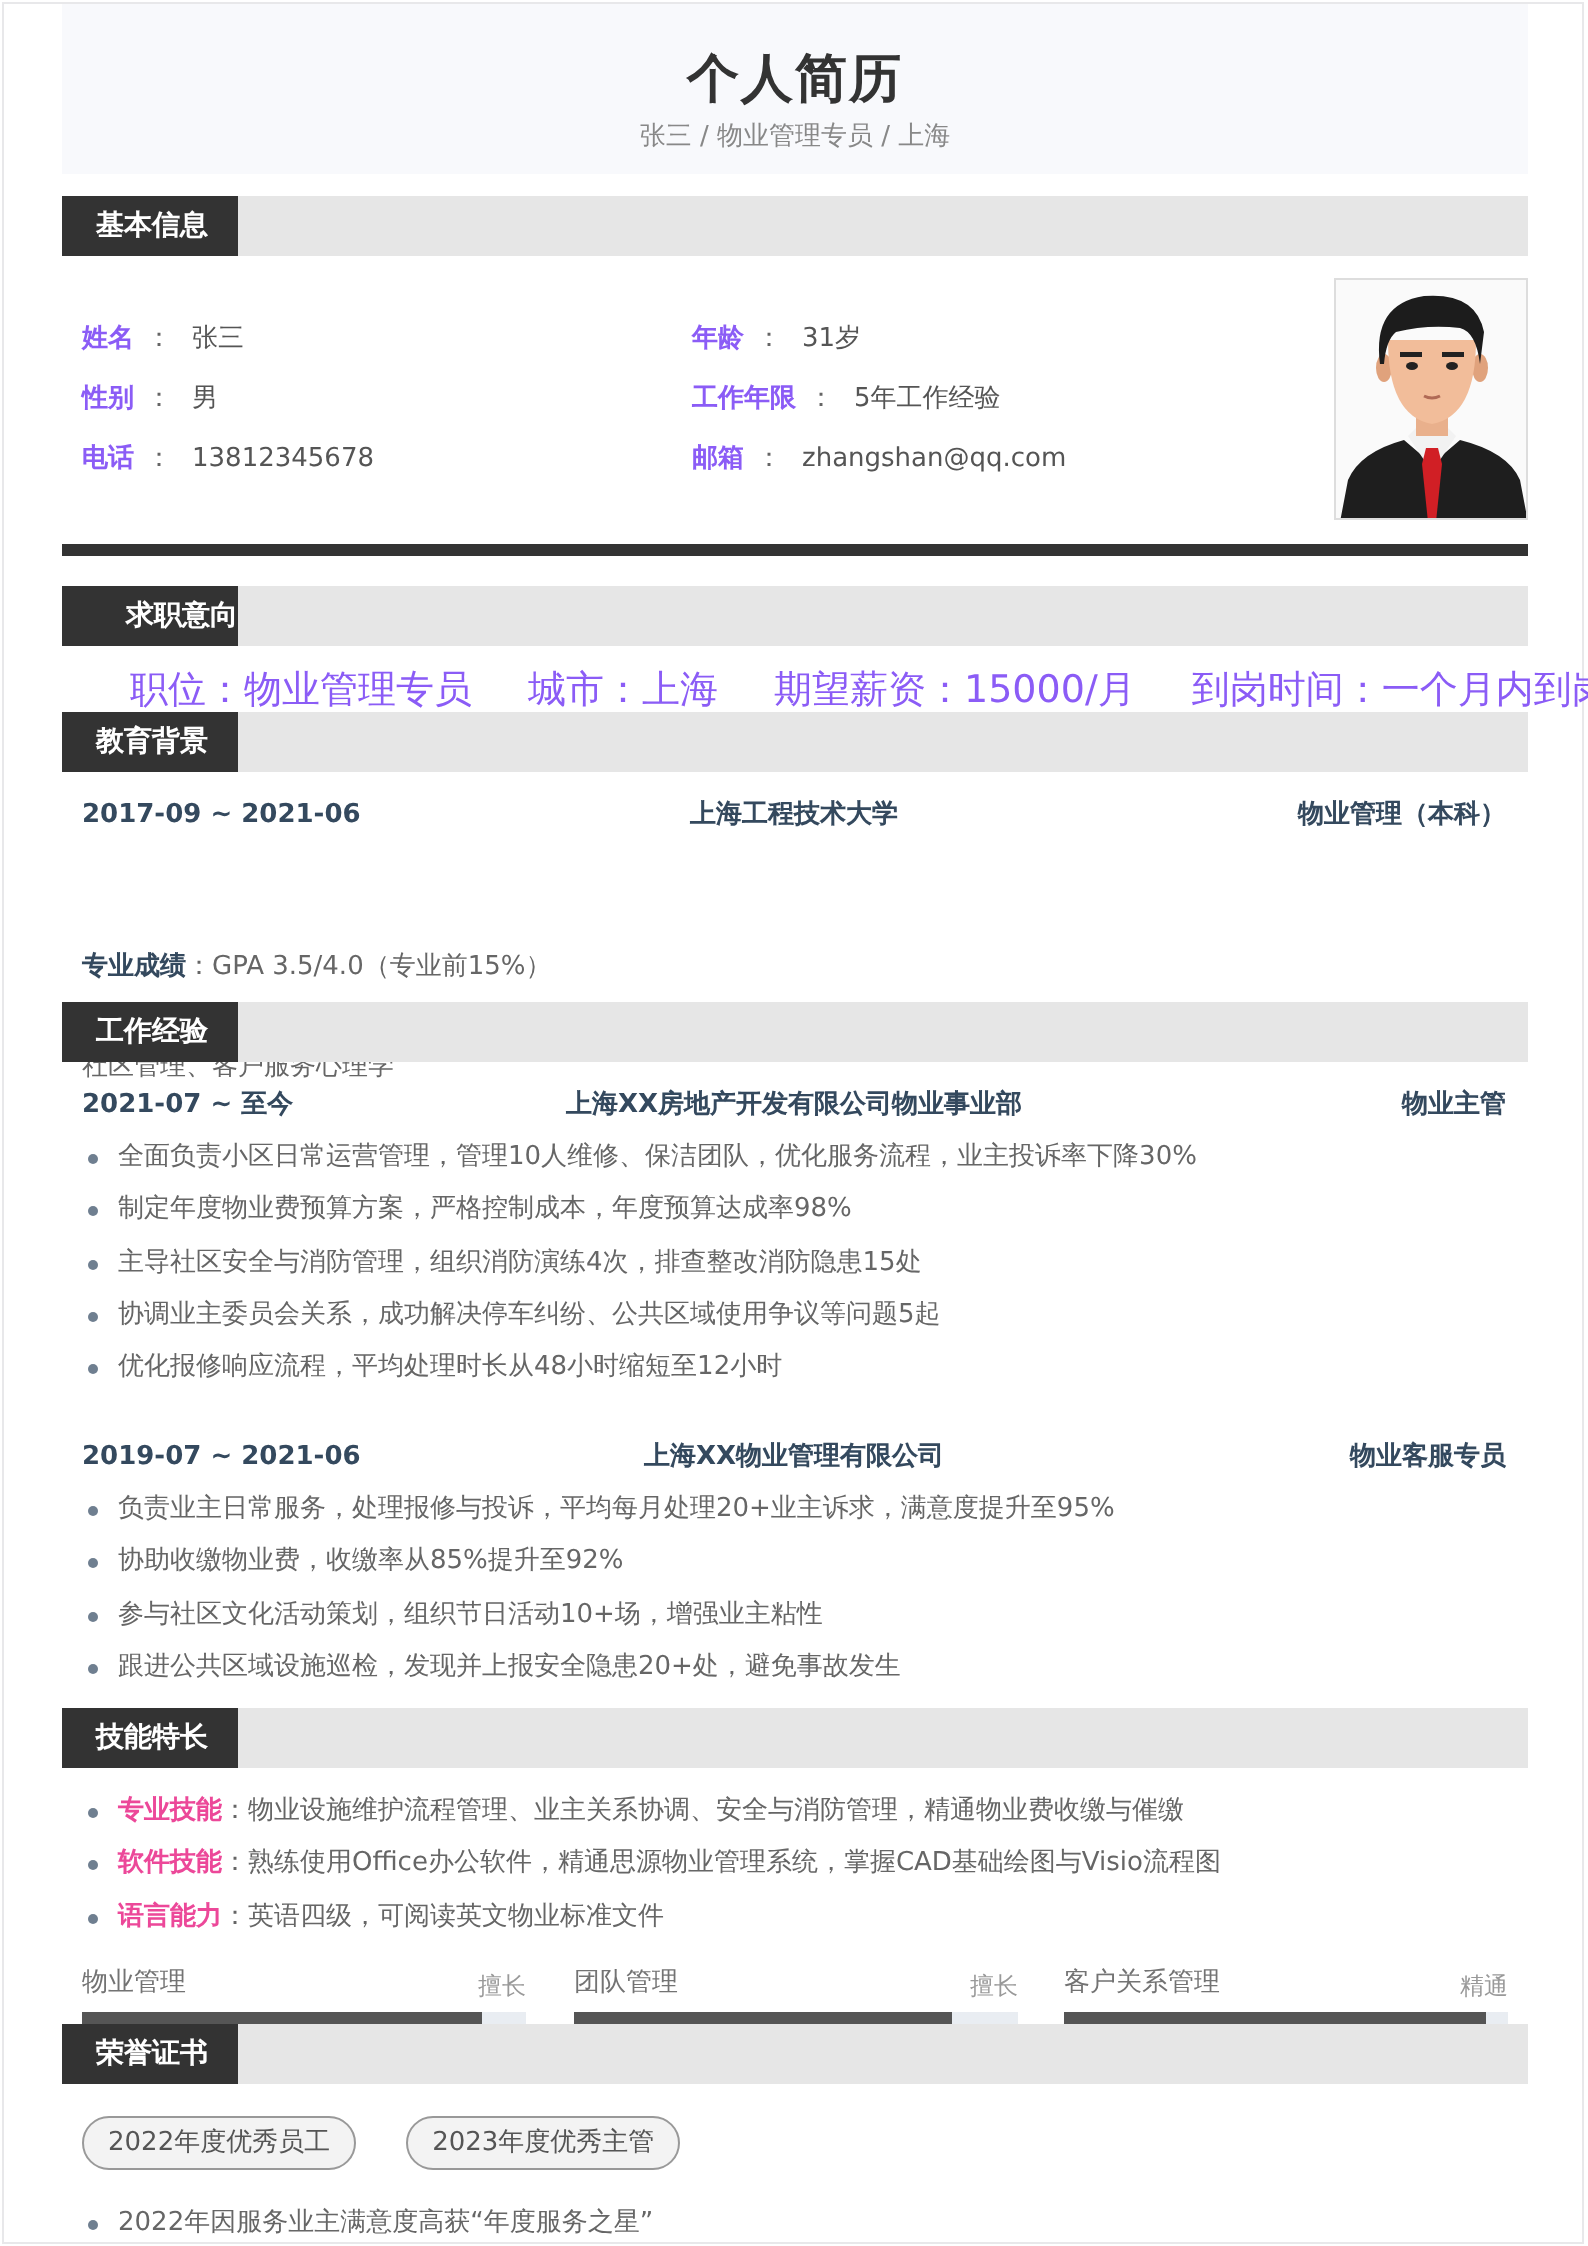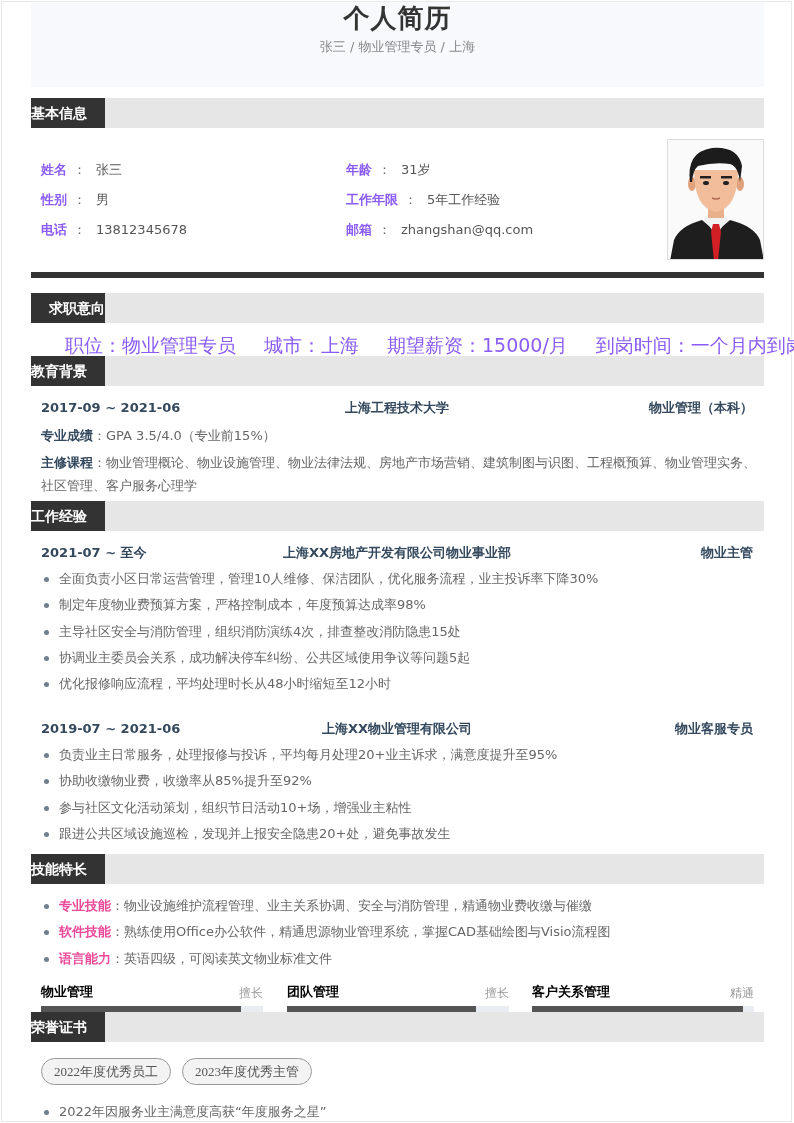--- a/index.html
+++ b/index.html
@@ -14,34 +14,34 @@
     position: absolute; left: 1px; top: 1px; width: 791px; height: 1121px;
     border: 1px solid #e8e8ea;
   }
   .header {
     position: absolute; left: 31px; top: 2px; width: 733px; height: 85px;
     background: #f8f9fc;
     text-align: center;
   }
   .header .title {
     font-size: 26px; font-weight: bold; color: #333;
-    line-height: 32px; letter-spacing: 1px; text-align: center;
+    margin-top: 22px; line-height: 32px; letter-spacing: 1px; text-align: center;
   }
   .header .subtitle {
     font-size: 13px; color: #888; margin-top: 4px; line-height: 18px;
   }
   .section-head {
     position: absolute; left: 31px; width: 733px; height: 30px;
     background: #e6e6e6;
   }
   .section-head .tab {
-    position: absolute; left: 0; top: 0; height: 30px; width: 74px;
+    position: absolute; left: 0; top: 0; height: 30px; width: 88px;
     background: #333333; color: #fff;
     font-size: 14px; font-weight: bold;
-    line-height: 30px; 
+    line-height: 30px; padding-left: 17px;
   }
   .info-row {
     position: absolute; font-size: 13px; line-height: 18px; color: #555;
   }
   .info-row .lbl { color: #8b5cf6; font-weight: bold; }
   .info-row .colon { color: #666; margin: 0 10px 0 6px; }
   .photo {
     position: absolute; left: 667px; top: 139px; width: 97px; height: 121px;
     border: 1px solid #ddd; background: #fafafa; overflow: hidden;
   }
@@ -57,39 +57,40 @@
   .row3 {
     position: absolute; left: 41px; width: 712px; font-size: 13px;
     font-weight: bold; color: #34495e; line-height: 18px; height: 18px;
   }
   .row3 .c { position: absolute; left: 0; width: 712px; text-align: center; }
   .row3 .l { position: absolute; left: 0; }
   .row3 .r { position: absolute; right: 0; }
   .para {
     position: absolute; left: 41px; width: 720px; font-size: 13px; color: #666;
     line-height: 23px;
+    margin-top: 48px;
   }
   .para b { color: #34495e; }
   .bullets { position: absolute; left: 41px; width: 720px; list-style: none; }
   .bullets li {
     font-size: 13px; color: #666; line-height: 26.3px; padding-left: 18px; position: relative;
   }
   .bullets li::before {
     content: ""; position: absolute; left: 3px; top: 11px;
     width: 5px; height: 5px; border-radius: 50%; background: #6f7f90;
   }
   .bullets li b { color: #ec4899; }
   .skill {
     position: absolute; top: 983px; width: 222px; height: 30px;
   }
-  .skill .name { position: absolute; left: 0; top: 0; font-size: 13px; font-weight: bold; color: #000000; line-height: 18px; }
+  .skill .name { position: absolute; left: 0; top: 0; font-size: 13px; font-weight: normal; color: #737373; line-height: 18px; }
   .skill .lvl { position: absolute; right: 0; top: 1px; font-size: 12px; color: #999; line-height: 18px; }
   .skill .track { position: absolute; left: 0; top: 23px; width: 222px; height: 6px; background: #e9edf2; }
   .skill .fill { height: 6px; background: #555; }
-  .tags { position: absolute; left: 41px; top: 1058px; display: flex; gap: 11px; font-family: Liberation Serif, serif; }
+  .tags { position: absolute; left: 41px; top: 1058px; display: flex; gap: 25px; }
   .tag {
     font-size: 13px; color: #555; border: 1px solid #999; border-radius: 14px;
     background: #f3f3f3; padding: 0 12px; height: 27px; line-height: 25px;
   }
   svg { display: block; }
 </style>
 </head>
 <body>
 
 <div class="page"></div>

